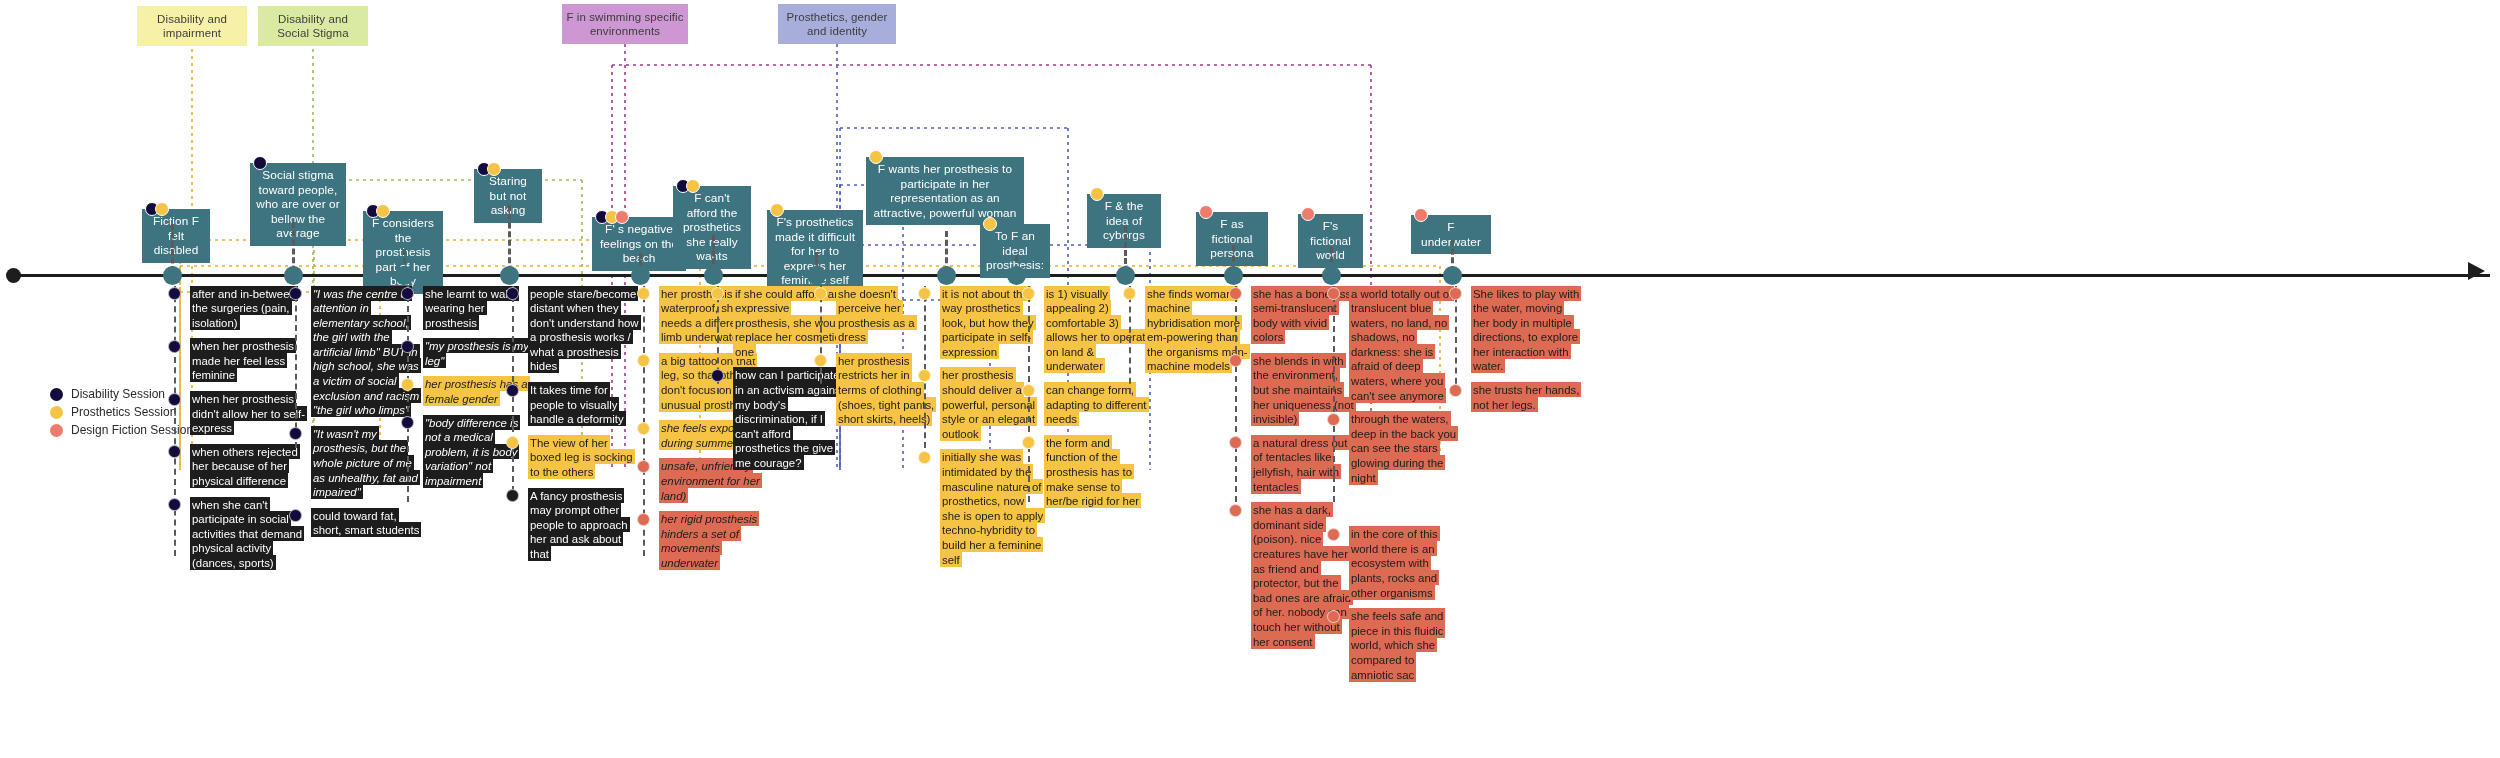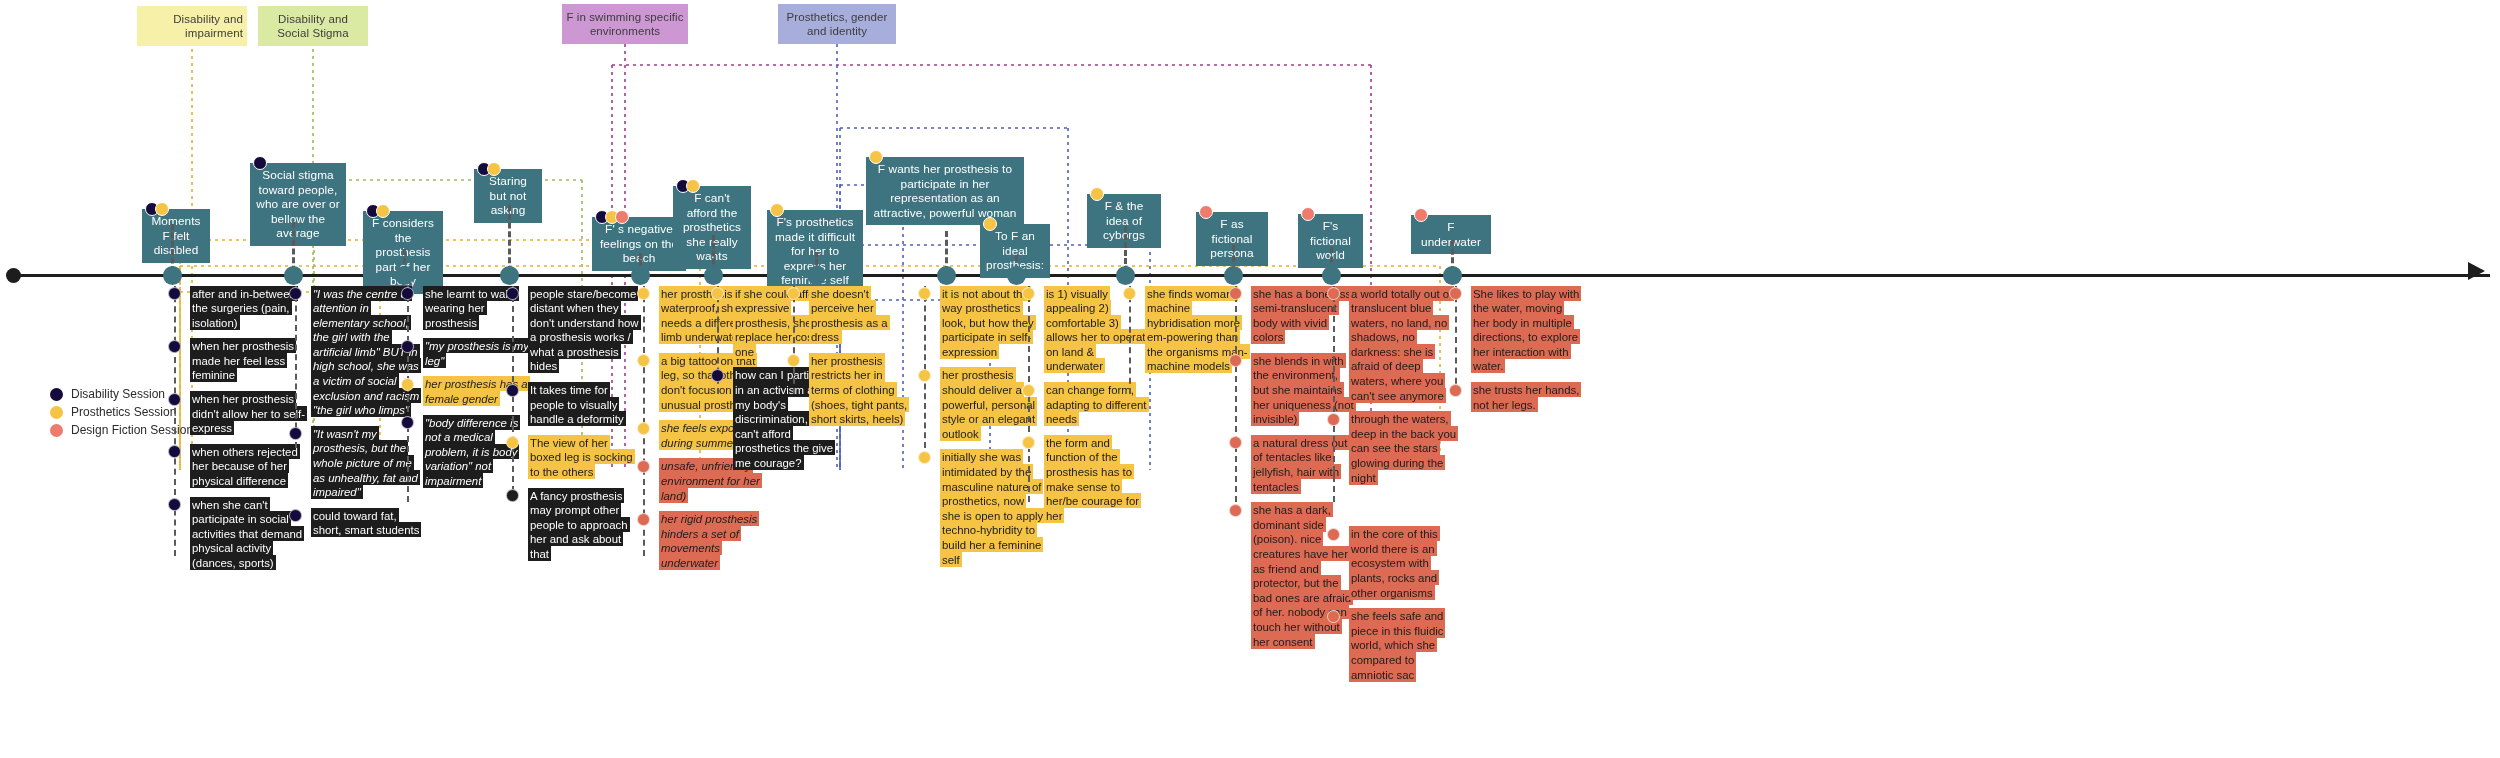--- a/index.html
+++ b/index.html
@@ -135,21 +135,21 @@
       <line x1="180" y1="292" x2="380" y2="292" stroke="#e8b029" stroke-width="1.6" stroke-dasharray="3 4"></line>
       <line x1="180" y1="292" x2="180" y2="470" stroke="#e8b029" stroke-width="1.6" stroke-dasharray="3 4"></line>
       <line x1="380" y1="292" x2="380" y2="470" stroke="#e8b029" stroke-width="1.6" stroke-dasharray="3 4"></line>
       <line x1="192" y1="42" x2="192" y2="470" stroke="#e8b029" stroke-width="1.6" stroke-dasharray="3 4"></line>
       <line x1="313" y1="42" x2="313" y2="470" stroke="#9bbb59" stroke-width="1.6" stroke-dasharray="3 4"></line>
       <line x1="625" y1="44" x2="625" y2="470" stroke="#a03c8c" stroke-width="1.6" stroke-dasharray="3 4"></line>
       <line x1="837" y1="44" x2="837" y2="470" stroke="#5060b8" stroke-width="1.6" stroke-dasharray="3 4"></line>
     </svg>
 
   <div id="themes">
-      <div class="theme-card" style="left: 137px; top: 6px; width: 110px; min-height: 36px; background: rgb(247, 240, 168); text-align: right;">Disability and impairment</div>
+      <div class="theme-card" style="left: 137px; top: 6px; width: 110px; min-height: 36px; background: rgb(247, 240, 168);">Disability and impairment</div>
       <div class="theme-card" style="left: 258px; top: 6px; width: 110px; min-height: 36px; background: rgb(219, 234, 163);">Disability and Social Stigma</div>
       <div class="theme-card" style="left: 562px; top: 4px; width: 126px; min-height: 40px; background: rgb(204, 151, 211);">F in swimming specific environments</div>
       <div class="theme-card" style="left: 778px; top: 4px; width: 118px; min-height: 40px; background: rgb(168, 174, 219);">Prosthetics, gender and identity</div>
     </div>
 
   <div id="legend">
       <div class="legend-row">
         <span class="dot" style="background: rgb(20, 10, 60);"></span>
         <span class="lab">Disability Session</span>
       </div>
@@ -164,21 +164,21 @@
     </div>
 
   <div class="axis-start"></div>
   <div id="axis"></div>
   <div class="axis-arrow"></div>
 
   <div id="milestones">
       <div class="milestone" style="left: 142px; top: 209px; width: 68px;"><span class="mdots">
           <i style="background: rgb(20, 10, 60);"></i>
           <i style="background: rgb(246, 196, 69);"></i>
-        </span><span>Moments F felt disabled</span></div>
+        </span><span>Fiction F felt disabled</span></div>
       <div class="stem" style="left: 171px; top: 224px; height: 48px;"></div>
       <div class="axis-node" style="left: 163px;"></div>
       <div class="milestone" style="left: 250px; top: 163px; width: 96px;"><span class="mdots">
           <i style="background: rgb(20, 10, 60);"></i>
         </span><span>Social stigma toward people, who are over or bellow the average</span></div>
       <div class="stem" style="left: 292px; top: 222px; height: 50px;"></div>
       <div class="axis-node" style="left: 284px;"></div>
       <div class="milestone" style="left: 363px; top: 211px; width: 80px;"><span class="mdots">
           <i style="background: rgb(20, 10, 60);"></i>
           <i style="background: rgb(246, 196, 69);"></i>
@@ -345,21 +345,21 @@
         <div class="stem" style="left: 6px; top: 0px; height: 108px; border-left-width: 2px;"></div>
         <div class="note yellow" style="width: 112px;">
           <span class="bullet" style="background: rgb(246, 196, 69);"></span>
           <div class="txt"><span>if she could afford an expressive prosthesis, she would replace her cosmetic one</span></div>
         </div>
         <div class="note dark" style="width: 112px;">
           <span class="bullet" style="background: rgb(20, 10, 60);"></span>
           <div class="txt"><span>how can I participate in an activism against my body's discrimination, if I can't afford prosthetics the give me courage?</span></div>
         </div>
       </div>
-      <div class="note-col" style="left: 787px; top: 286px; width: 134px;">
+      <div class="note-col" style="left: 814px; top: 286px; width: 134px;">
         <div class="stem" style="left: 6px; top: 0px; height: 108px; border-left-width: 2px;"></div>
         <div class="note yellow" style="width: 104px;">
           <span class="bullet" style="background: rgb(246, 196, 69);"></span>
           <div class="txt"><span>she doesn't perceive her prosthesis as a dress</span></div>
         </div>
         <div class="note yellow" style="width: 104px;">
           <span class="bullet" style="background: rgb(246, 196, 69);"></span>
           <div class="txt"><span>her prosthesis restricts her in terms of clothing (shoes, tight pants, short skirts, heels)</span></div>
         </div>
       </div>
@@ -386,21 +386,21 @@
         </div>
         <div class="note yellow" style="width: 108px;">
           <span class="bullet" style="background: rgb(246, 196, 69);"></span>
           <div class="txt"><span>can change form, adapting to different needs</span></div>
         </div>
         <div class="note yellow" style="width: 108px;">
           <span class="bullet" style="background: rgb(246, 196, 69);"></span>
         </div>
         <div class="note yellow" style="width: 108px;">
           <span class="bullet" style="background: rgb(246, 196, 69);"></span>
-          <div class="txt"><span>the form and function of the prosthesis has to make sense to her/be courage for her</span></div>
+          <div class="txt"><span>the form and function of the prosthesis has to make sense to her/be rigid for her</span></div>
         </div>
       </div>
       <div class="note-col" style="left: 1123px; top: 286px; width: 136px;">
         <div class="stem" style="left: 6px; top: 0px; height: 108px; border-left-width: 2px;"></div>
         <div class="note yellow" style="width: 106px;">
           <span class="bullet" style="background: rgb(246, 196, 69);"></span>
           <div class="txt"><span>she finds woman-machine hybridisation more em-powering than the organisms man-machine models</span></div>
         </div>
       </div>
       <div class="note-col" style="left: 1229px; top: 286px; width: 134px;">

